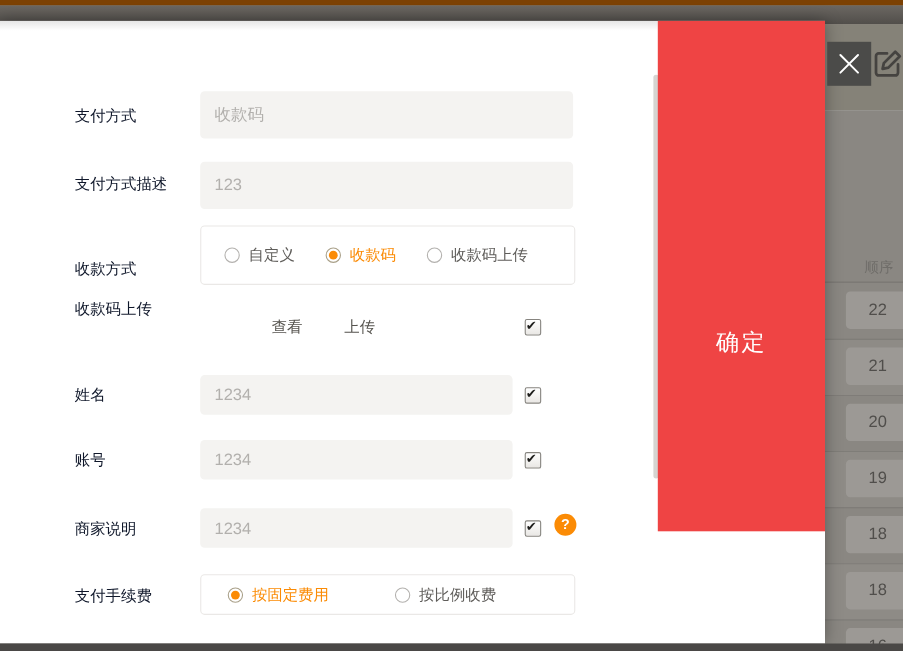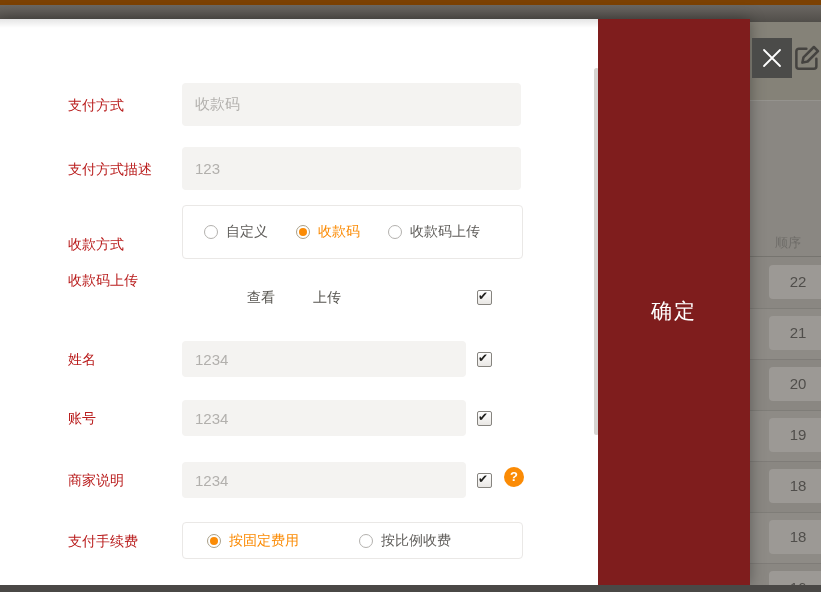--- a/index.html
+++ b/index.html
@@ -7,38 +7,38 @@
   .screen{position:relative;width:821px;height:592px;overflow:hidden;background:#8b8883;}
 
   
   .bg-topstrip{position:absolute;left:0;top:0;width:821px;height:5px;background:#7c4103;}
   .bg-headerbar{position:absolute;left:0;top:5px;width:821px;height:17px;
     background:linear-gradient(#6b6762,#514e4a);}
   .bg-right{position:absolute;right:0;top:22px;width:71px;height:563px;background:#8a8782;}
   .bg-right .band{position:absolute;left:0;top:0;width:100%;height:78px;background:#858278;}
   .bg-right .band-edge{position:absolute;left:0;top:78px;width:100%;height:1px;background:rgba(255,255,255,0.10);}
   .bg-table-header{position:absolute;left:0;top:208px;width:100%;height:26px;
-    color:#6f6d69;font-size:13px;text-align:right;padding-right:20px;box-sizing:border-box;
+    color:#6f6d69;font-size:13px;text-align:right;padding-right:9px;box-sizing:border-box;
     line-height:26px;}
   .bg-header-divider{position:absolute;left:0;top:234px;width:100%;height:1px;background:rgba(0,0,0,0.14);}
   .bg-row{position:absolute;left:0;width:100%;height:51px;border-bottom:1px solid rgba(0,0,0,0.10);}
   .bg-row.alt{background:rgba(255,255,255,0.035);}
   .bg-cell{position:absolute;left:19px;top:8px;width:58px;height:34px;background:#9c9995;
     border-radius:4px;color:#504e4b;font-size:15px;line-height:34px;text-align:center;}
   .bg-bottomstrip{position:absolute;left:0;top:585px;width:821px;height:7px;background:#4a4846;}
 
   .edit-icon{position:absolute;left:792px;top:43px;width:30px;height:30px;color:#454340;}
   .edit-icon svg{width:30px;height:30px;display:block;}
 
   
   .modal{position:absolute;left:0;top:19px;width:750px;height:566px;background:#ffffff;
     box-shadow:0 0 14px rgba(0,0,0,0.35);}
   .modal-topshade{position:absolute;left:0;top:0;width:598px;height:9px;
     background:linear-gradient(rgba(0,0,0,0.10),rgba(0,0,0,0));pointer-events:none;}
-  .row-label{position:absolute;left:68px;color:#b91c1c;font-size:14px;white-space:nowrap;}
+  .row-label{position:absolute;left:68px;color:#0f172a;font-size:14px;white-space:nowrap;}
 
   .text-input{position:absolute;left:182px;background:#f4f3f1;border-radius:4px;
     color:#b2b0ad;font-size:15px;display:flex;align-items:center;padding-left:13px;box-sizing:border-box;}
 
   .radio-box{position:absolute;left:182px;width:341px;background:#fff;border:1px solid #eae8e6;
     border-radius:4px;box-sizing:border-box;display:flex;align-items:center;}
   .radio-opt{display:flex;align-items:center;gap:8px;font-size:14px;color:#5f5d5a;}
   .radio-dot{width:14px;height:14px;border-radius:50%;border:1px solid #b3b1ae;background:#fff;
     box-sizing:border-box;position:relative;flex:0 0 auto;}
   .radio-opt.sel .radio-dot{border-color:#a9a089;}
@@ -50,21 +50,21 @@
 
   .cb{position:absolute;left:477px;width:13px;height:13px;border:1px solid #86847f;border-radius:2px;
     background:linear-gradient(#ffffff,#e9e7e4);box-sizing:content-box;}
   .cb::after{content:"\2714";position:absolute;left:0px;top:-1px;font-size:12px;line-height:13px;color:#1d1d1b;}
 
   .help-badge{position:absolute;left:504px;width:20px;height:20px;border-radius:50%;background:#fb8b05;
     color:#fff;font-size:13px;font-weight:bold;text-align:center;line-height:20px;}
 
   .scroll-thumb{position:absolute;left:594px;top:49px;width:5px;height:367px;border-radius:3px;background:#d6d4d1;}
 
-  .confirm-panel{position:absolute;left:598px;top:0;width:152px;height:566px;background:#7f1d1d;
+  .confirm-panel{position:absolute;left:598px;top:0;width:152px;height:464px;background:#ef4444;
     color:#ffffff;text-align:center;cursor:pointer;}
   .confirm-panel span{display:inline-block;margin-top:278px;font-size:21px;letter-spacing:2px;}
 
   .close-btn{position:absolute;left:752px;top:38px;width:40px;height:40px;background:#4b4b49;
     border:none;padding:0;cursor:pointer;display:flex;align-items:center;justify-content:center;}
   .close-btn svg{display:block;}
 </style>
 </head>
 <body>
 
@@ -110,21 +110,21 @@
     </svg>
   </div>
 
   <div class="modal">
     <div class="modal-topshade"></div>
     <div id="form-rows">
         <div class="row-label" style="top: 76.5px; line-height: 18px;">支付方式</div>
         <div class="text-input" style="top: 64px; height: 43px; width: 339px;">
           <span>收款码</span>
         </div>
-        <div class="row-label" style="top: 140.5px; line-height: 18px;">支付方式描述</div>
+        <div class="row-label" style="top: 140.5px; line-height: 18px; font-family: Liberation Mono, monospace;">支付方式描述</div>
         <div class="text-input" style="top: 128px; height: 43px; width: 339px;">
           <span>123</span>
         </div>
         <div class="row-label" style="top: 216px; line-height: 18px;">收款方式</div>
         <div class="radio-box" style="top: 186px; height: 54px; padding-left: 21px; gap: 28px;">
           <div class="radio-opt">
             <span class="radio-dot"></span>
             <span class="radio-text">自定义</span>
           </div>
           <div class="radio-opt sel">

